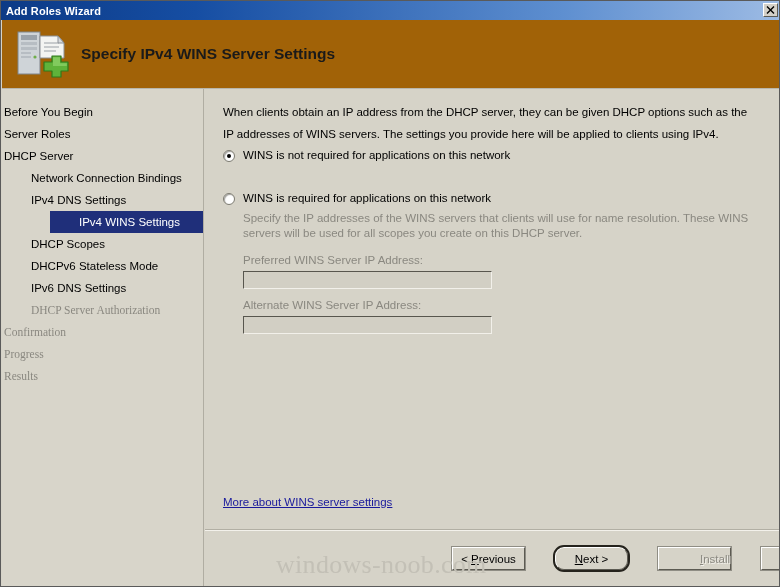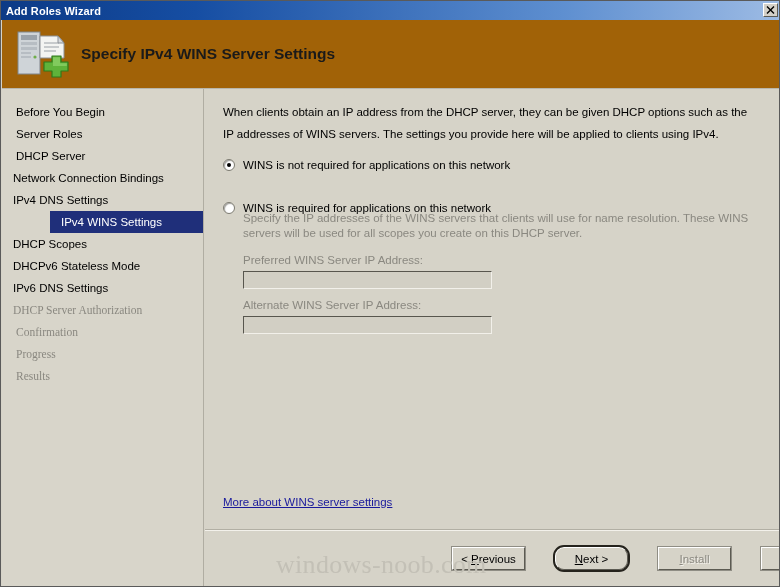--- a/index.html
+++ b/index.html
@@ -99,26 +99,26 @@
     background: #d8d5ca;
     border-right: 1px solid #b0ada2;
     box-sizing: border-box;
     padding-top: 12px;
   }
   .nav-item {
     font-size: 11.5px;
     color: #000000;
     height: 22px;
     line-height: 22px;
-    padding-left: 14px;
+    padding-left: 2px;
     white-space: nowrap;
     cursor: default;
   }
   .nav-item.indent {
-    padding-left: 11px;
+    padding-left: 29px;
   }
   .nav-item.disabled {
     color: #8a8880;
     font-family: Liberation Serif, serif;
   }
   .nav-item.selected {
     background: #1f2f7a;
     color: #ffffff;
     margin-left: 48px;
   }
@@ -138,22 +138,21 @@
     width: 538px;
     font-size: 11.5px;
     color: #000000;
     line-height: 22px;
   }
 
   .radio-row {
     position: absolute;
     left: 18px;
     display: flex;
-    align-items: center;
-    margin-top: 9px;
+    align-items: flex-start;
   }
   #radio-row-1 { top: 60px; }
   #radio-row-2 { top: 103px; }
 
   .radio-mark {
     width: 12px;
     height: 12px;
     border-radius: 50%;
     background: #ffffff;
     border: 1px solid #7c7a70;
@@ -269,20 +268,21 @@
     font-family: "Liberation Sans", sans-serif;
   }
   .wiz-button.default {
     outline: 2px solid #25231d;
     border-radius: 9px;
   }
   .wiz-button.disabled {
     color: #8a8880;
     text-shadow: 1px 1px 0 #f2f0ea;
     cursor: default;
+    justify-content: flex-end;
   }
   .wiz-button u { text-decoration: underline; }
 
   #watermark {
     position: absolute;
     left: 275px;
     top: 549px;
     font-size: 26px;
     color: #c3c0b6;
     letter-spacing: 0.3px;

